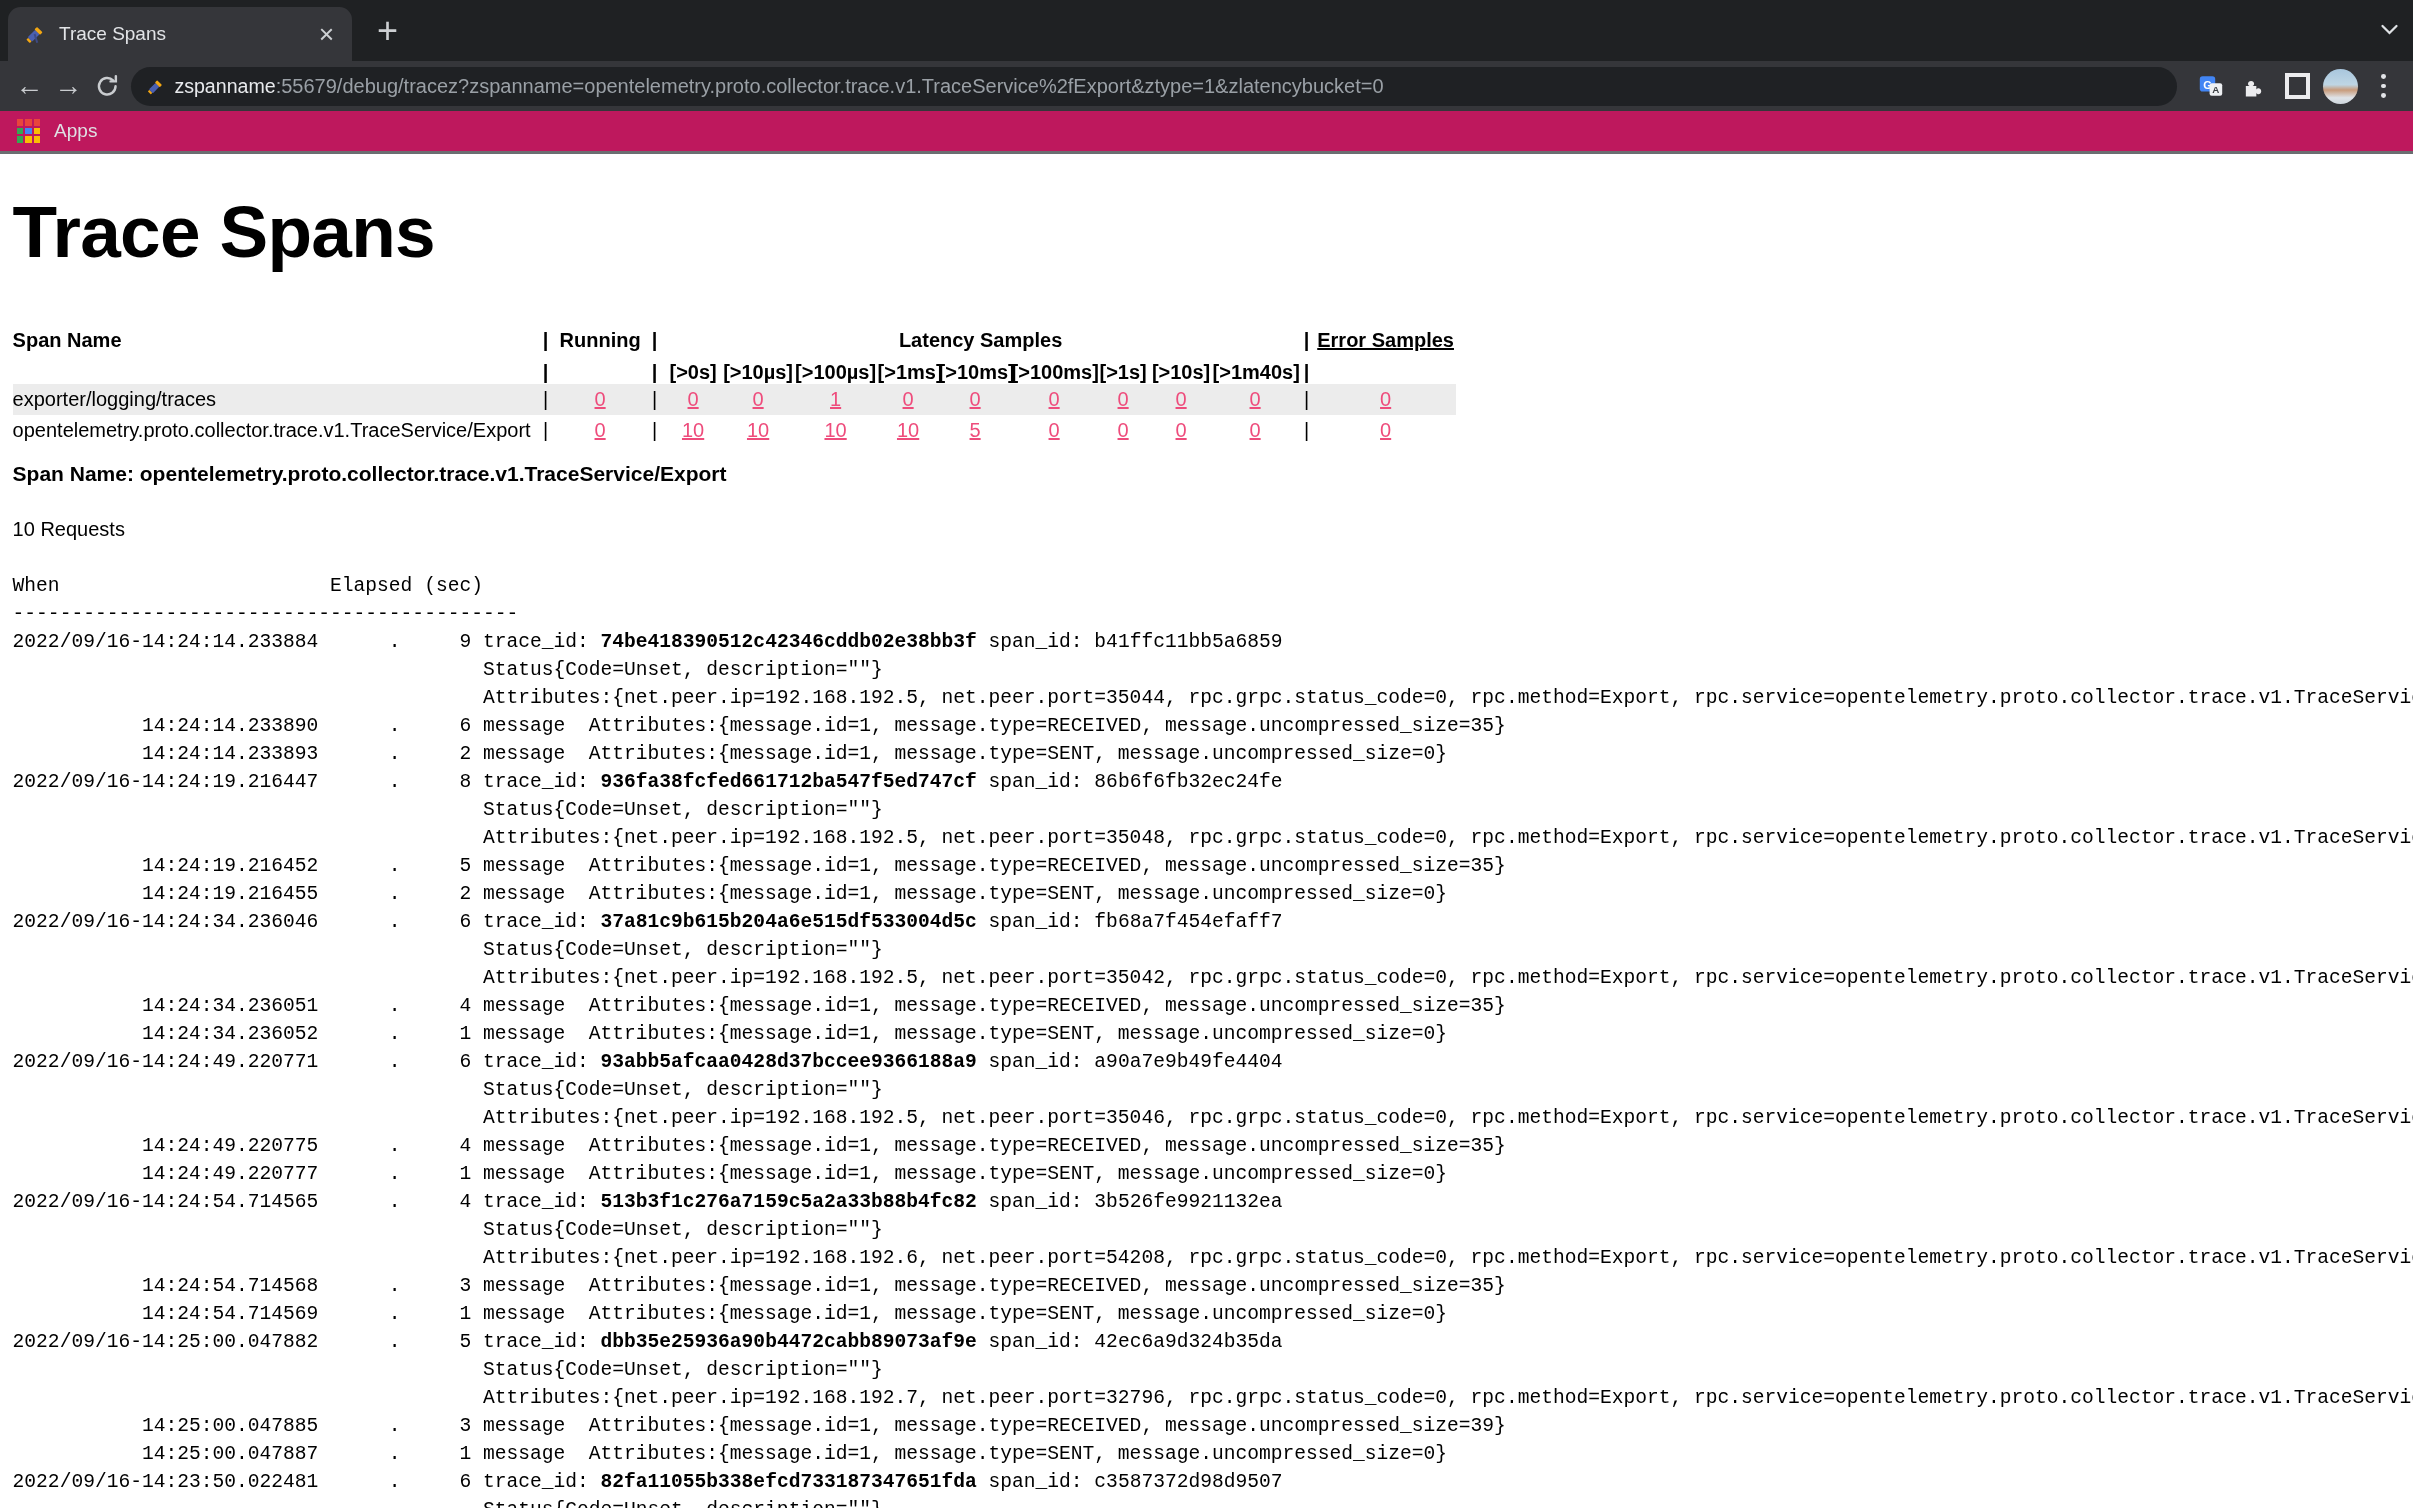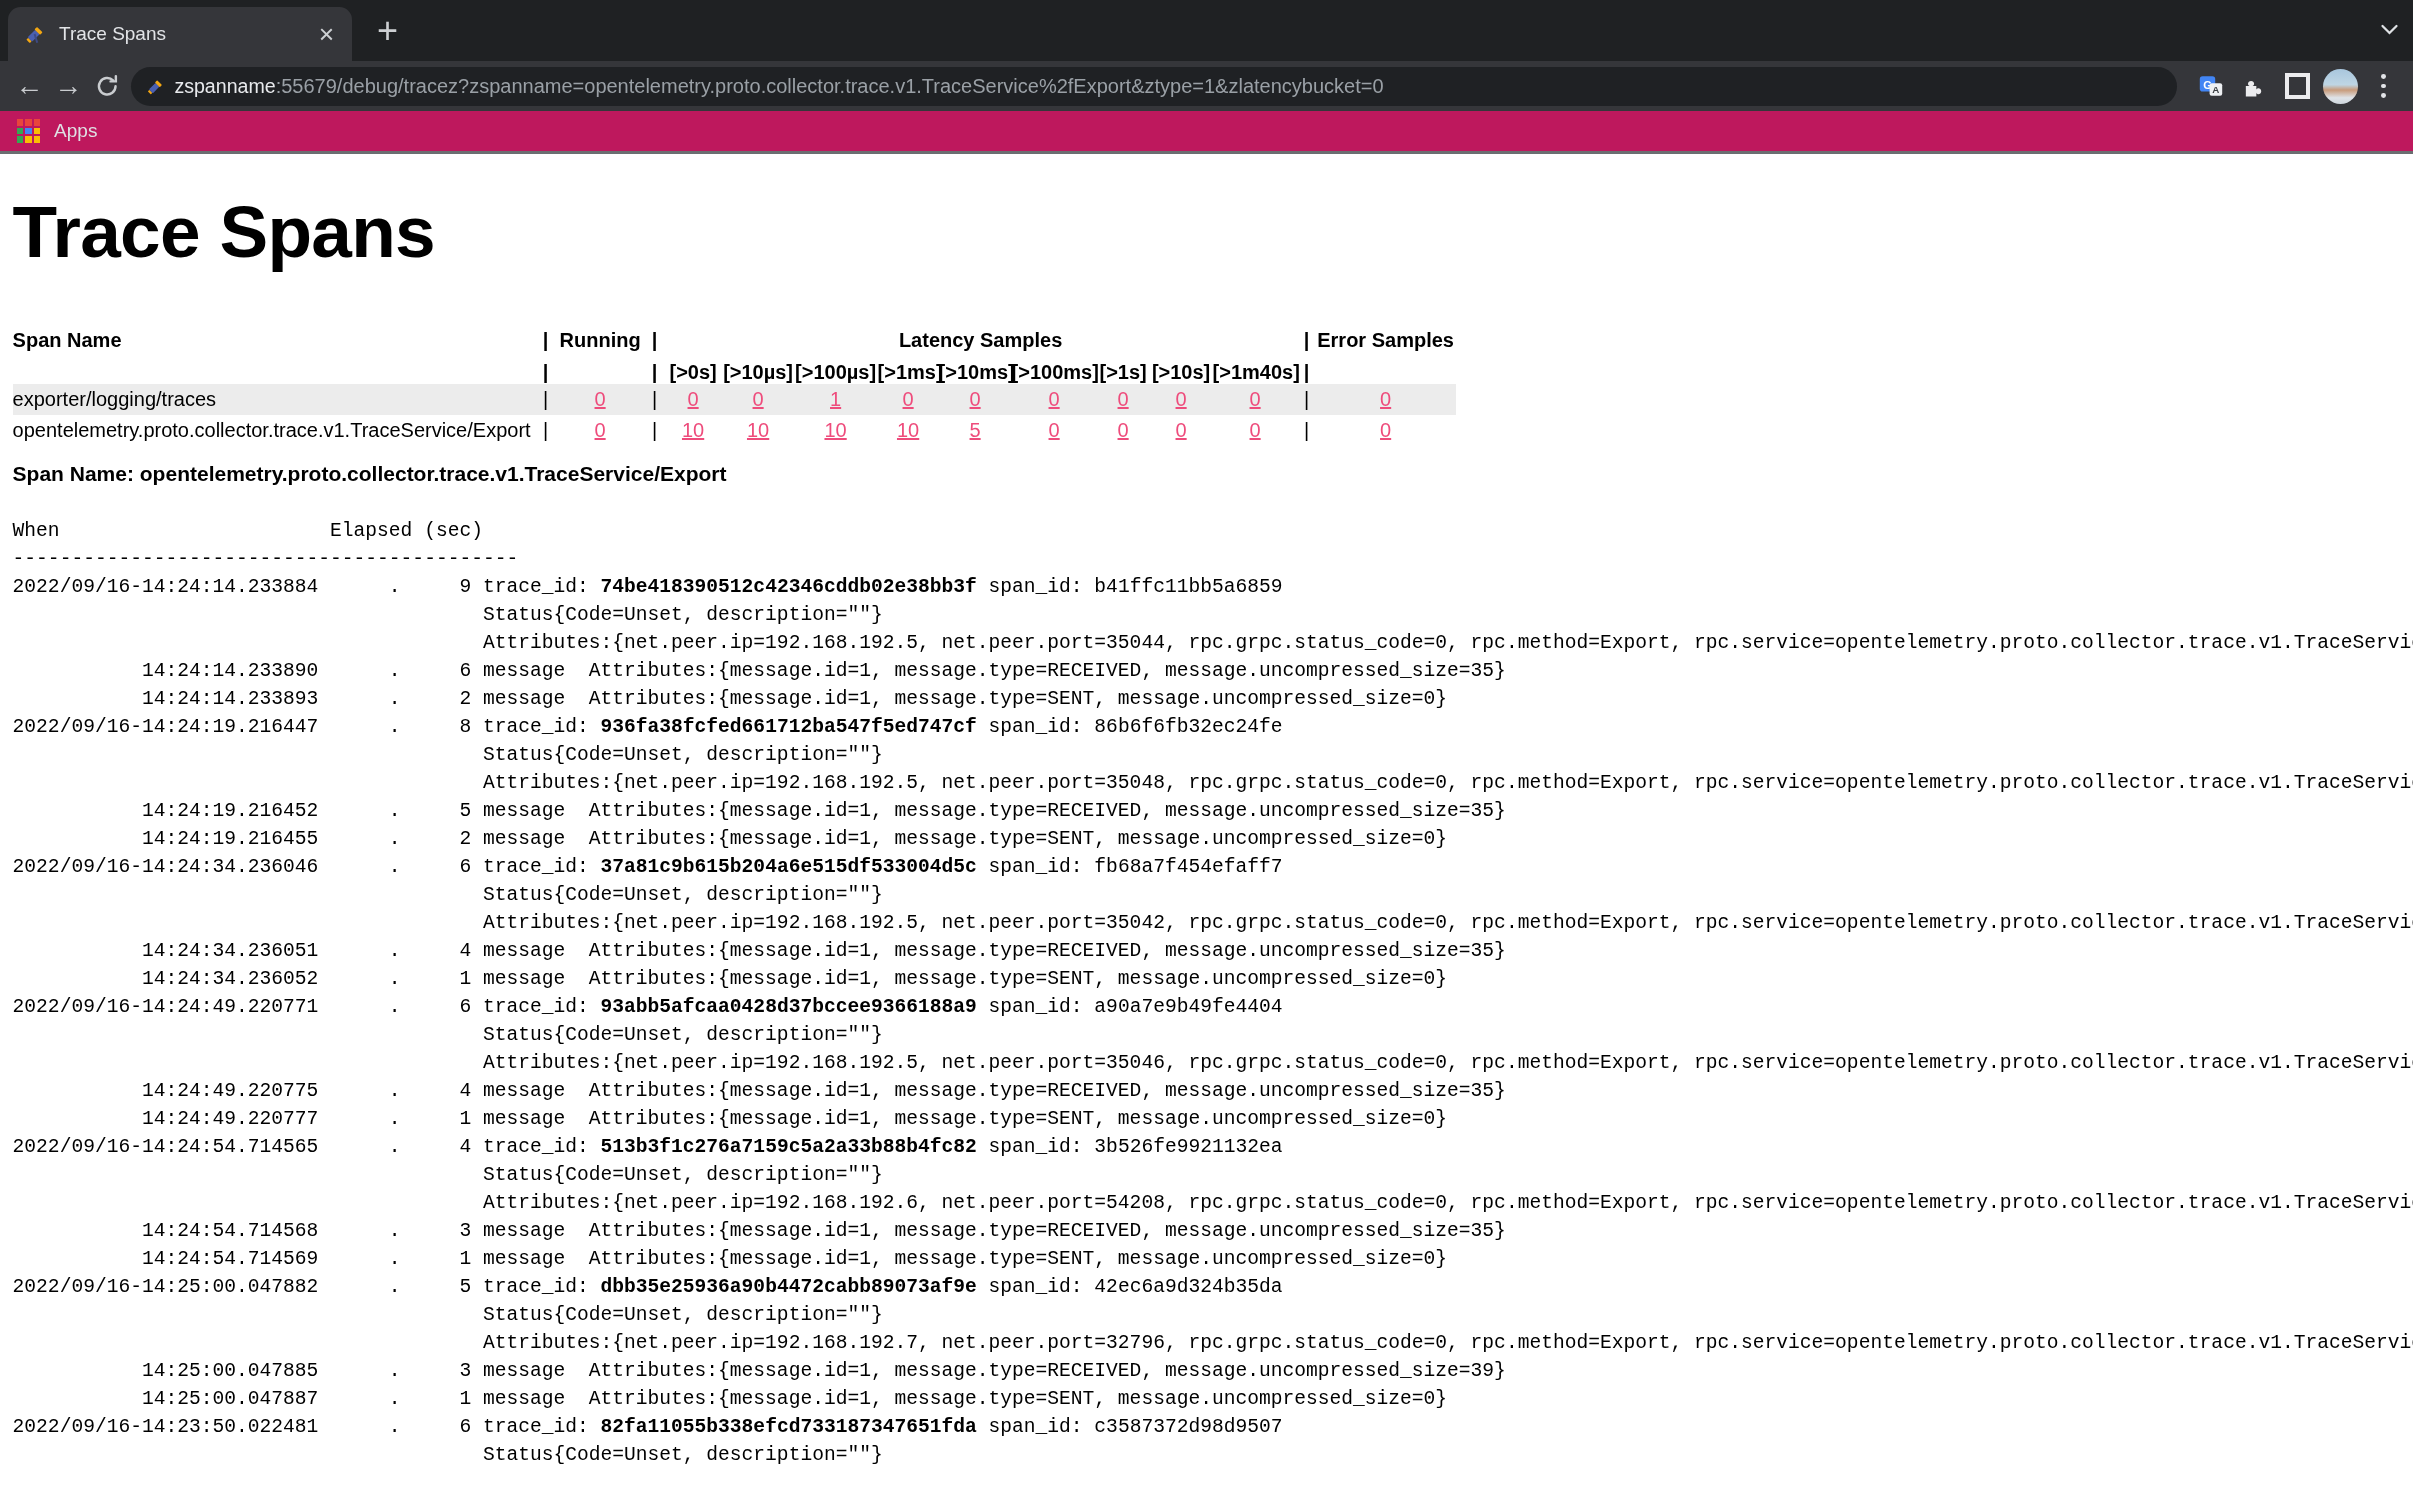--- a/index.html
+++ b/index.html
@@ -48,21 +48,21 @@
   col.cb6{width:85px} col.cb7{width:53px} col.cb8{width:63px} col.cb9{width:85px}
   table.summary th { font-weight:bold; padding:0;margin-left:29px; }
   table.summary td { font-weight:normal; padding:0; }
   tr.hrow1 { height:26.5px; }
   tr.hrow2 { height:31px; vertical-align:bottom; }
   tr.drow { height:31px; }
   .cell-name { text-align:left; white-space:nowrap; }
   .cell-sep  { text-align:center; }
   .cell-num  { text-align:center; }
   .cell-lat  { text-align:center; }
-  .cell-err  { text-align:center; }
+  .cell-err  { text-align:center;text-decoration:underline; }
   .bucket-lbl{ text-align:center; white-space:nowrap; }
   tr.hl { background:#ececec; }
   a.cnt { color:#ee4c7c; text-decoration:underline; cursor:pointer; }
 
   .selected-span { margin-top:15.4px; font-size:21px; font-weight:bold; }
   .req-count { margin-top:32px; font-size:20px; }
   .mono-log { margin-top:31px; font-family:"Liberation Mono","DejaVu Sans Mono",monospace;
               font-size:19.6px; line-height:28px; white-space:pre; color:#000; }
   .mono-log b { font-weight:bold; }
 
@@ -238,20 +238,21 @@
       <td class="cell-num"><a class="cnt">0</a></td>
       <td class="cell-num"><a class="cnt">0</a></td>
       <td class="cell-num"><a class="cnt">0</a></td>
       <td class="cell-sep">|</td>
       <td class="cell-num"><a class="cnt">0</a></td>
     </tr>
   </tbody>
     </table>
 
   <div class="selected-span">Span Name: opentelemetry.proto.collector.trace.v1.TraceService/Export</div>
+  <p class="req-count">10 Requests</p>
 
   <div class="mono-log">When                       Elapsed (sec)
 -------------------------------------------
 2022/09/16-14:24:14.233884      .     9 trace_id: <b>74be418390512c42346cddb02e38bb3f</b> span_id: b41ffc11bb5a6859
                                         Status{Code=Unset, description=""}
                                         Attributes:{net.peer.ip=192.168.192.5, net.peer.port=35044, rpc.grpc.status_code=0, rpc.method=Export, rpc.service=opentelemetry.proto.collector.trace.v1.TraceService/Export}
            14:24:14.233890      .     6 message  Attributes:{message.id=1, message.type=RECEIVED, message.uncompressed_size=35}
            14:24:14.233893      .     2 message  Attributes:{message.id=1, message.type=SENT, message.uncompressed_size=0}
 2022/09/16-14:24:19.216447      .     8 trace_id: <b>936fa38fcfed661712ba547f5ed747cf</b> span_id: 86b6f6fb32ec24fe
                                         Status{Code=Unset, description=""}

